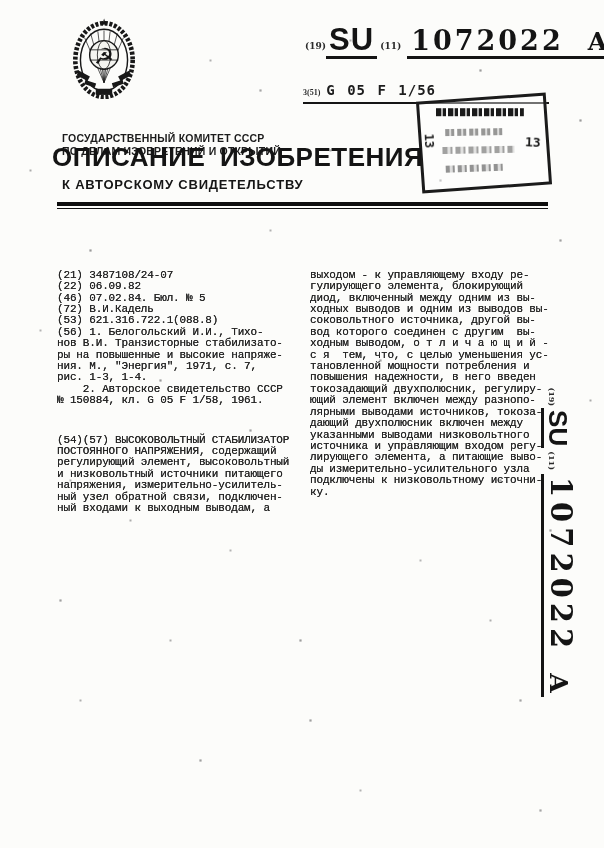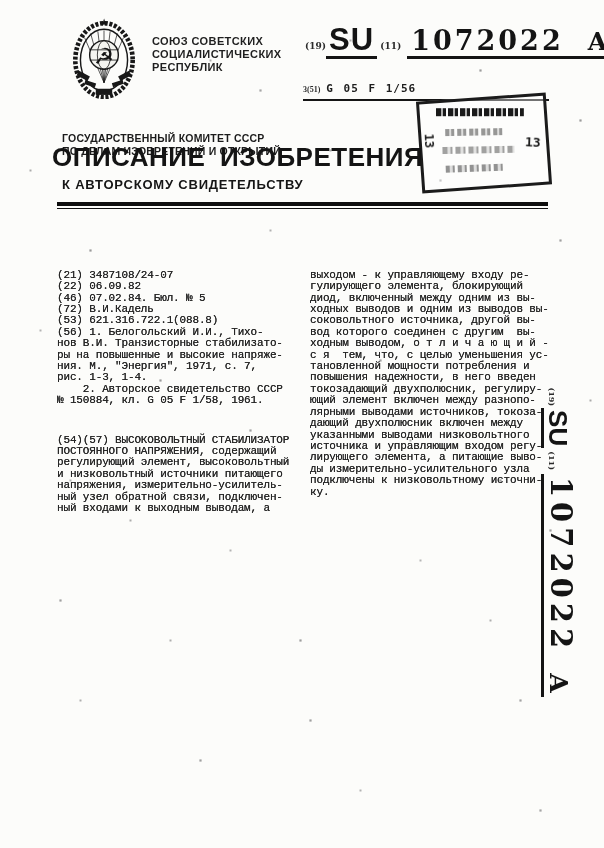--- a/index.html
+++ b/index.html
@@ -87,21 +87,21 @@
   .code11-top { margin-left:3px; margin-right:2px; }
 
   
   .ipc-line {
     position:absolute; left:303px; top:82px; width:246px;
     border-bottom:2px solid #151515; padding-bottom:4px;
     display:flex; align-items:baseline; gap:6px;
   }
   .ipc-prefix { font-size:8px; font-weight:bold; color:#2a2a2a;font-family:Liberation Serif, serif; }
   .ipc-value {
-    font-family:"DejaVu Sans Mono", monospace; font-weight:bold; font-size:11px;
+    font-family:"DejaVu Sans Mono", monospace; font-weight:bold; font-size:14px;
     letter-spacing:1px; word-spacing:2px; color:#1d1d1d;
   }
 
   
   .stamp {
     position:absolute; left:419px; top:97px; width:124px; height:86px;
     border:3px solid #1b1b1b; transform:rotate(-4deg); background:rgba(255,255,255,0.4);
   }
   .stamp-smudge { position:absolute; filter:blur(0.5px); }
   .sm1 { top:8px; left:16px; width:88px; height:8px; transform:rotate(4deg);
@@ -187,23 +187,20 @@
       <g fill="#181818">
         <rect x="5" y="57" width="12" height="5" transform="rotate(28 11 59)"></rect>
         <rect x="45" y="57" width="12" height="5" transform="rotate(-28 51 59)"></rect>
         <rect x="23" y="72" width="16" height="6"></rect>
         <rect x="12" y="65" width="11" height="4" transform="rotate(18 17 67)"></rect>
         <rect x="39" y="65" width="11" height="4" transform="rotate(-18 44 67)"></rect>
       </g>
     </svg>
   </div>
 
-  <div class="country">СОЮЗ СОВЕТСКИХ
-СОЦИАЛИСТИЧЕСКИХ
-РЕСПУБЛИК</div>
 
   <div class="pub-line">
     <span class="code-small">(19)</span>
     <span class="pub-su">SU</span>
     <span class="code-small code11-top">(11)</span>
     <span class="pub-numwrap">
       <span class="pub-number">1072022</span>
       <span class="pub-kind">A</span>
     </span>
   </div>

